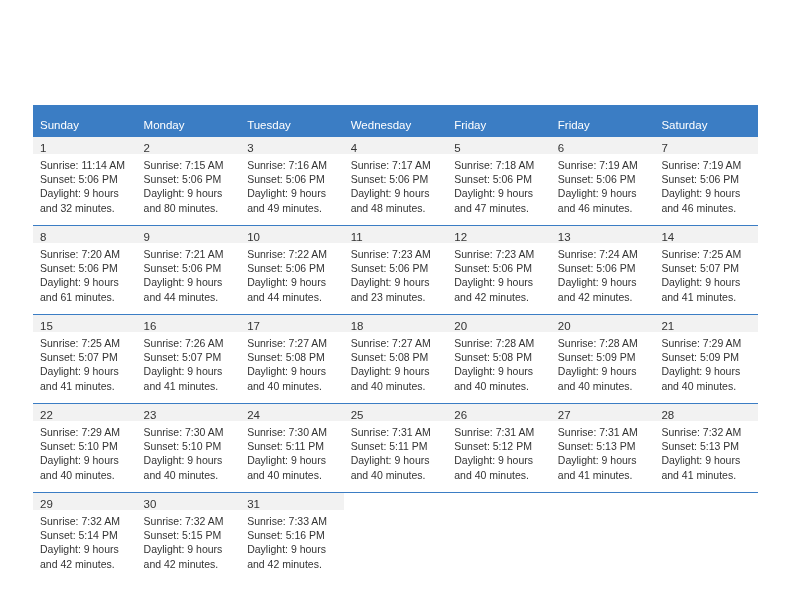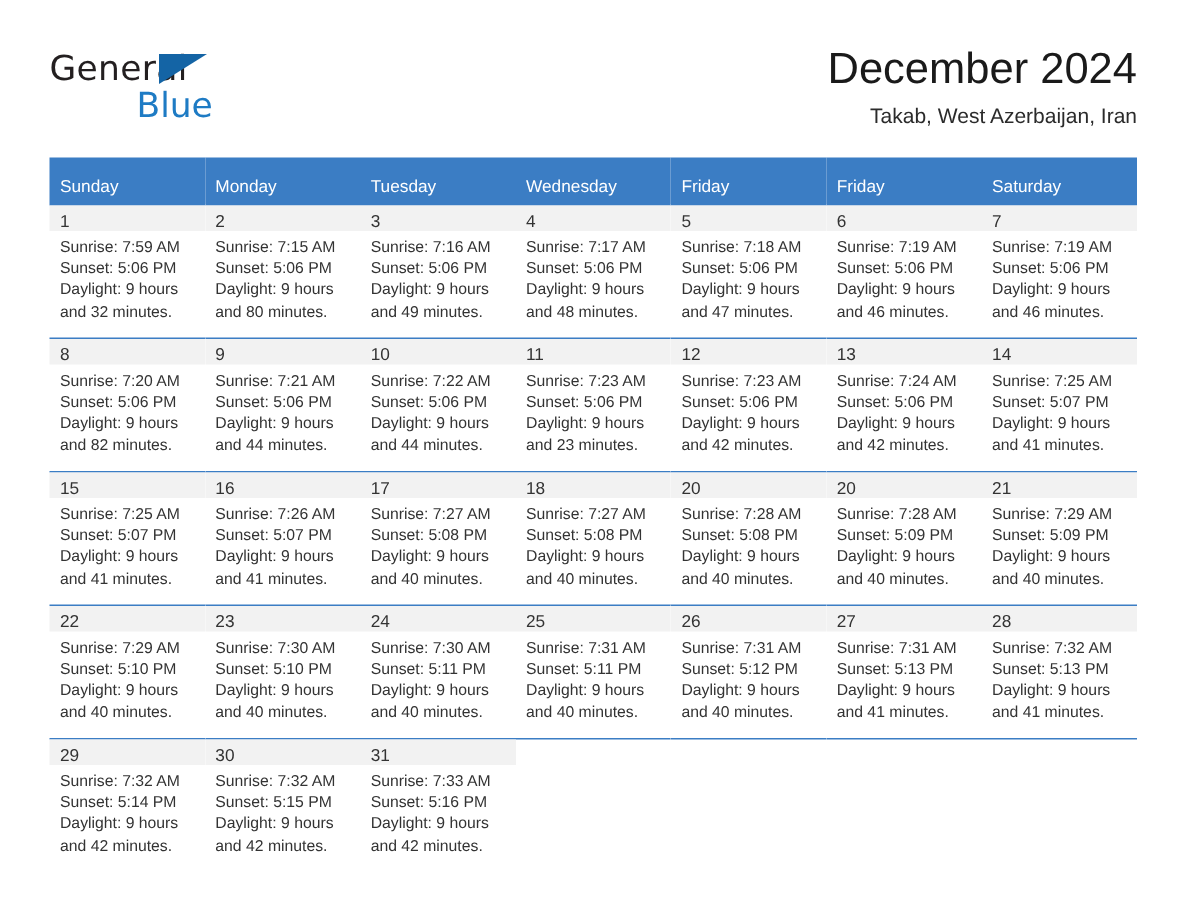--- a/index.html
+++ b/index.html
@@ -141,54 +141,40 @@
     line-height: 14.2px;
     color: #333333;
     white-space: nowrap;
   }
 </style>
 </head>
 <body>
 
 <div class="page">
 
-  <div class="header">
-
-    <div class="brand">
-      <span class="brand-line1">General</span>
-      <span class="brand-tri"></span>
-      <span class="brand-line2">Blue</span>
-    </div>
-
-    <div class="title-block">
-      <div class="cal-title">December 2024</div>
-      <div class="cal-subtitle">Takab, West Azerbaijan, Iran</div>
-    </div>
-
-  </div>
 
   <table class="calendar">
     <thead>
       <tr>
         <th>Sunday</th>
         <th>Monday</th>
         <th>Tuesday</th>
         <th>Wednesday</th>
         <th>Friday</th>
         <th>Friday</th>
         <th>Saturday</th>
       </tr>
     </thead>
     <tbody>
         <tr>
           <td>
             <div class="daycell">
               <div class="daynum-band"><span class="daynum">1</span></div>
               <div class="daybody">
-                <div class="dayline">Sunrise: 7:59 AM</div>
+                <div class="dayline">Sunrise: 11:14 AM</div>
                 <div class="dayline">Sunset: 5:06 PM</div>
                 <div class="dayline">Daylight: 9 hours</div>
                 <div class="dayline">and 32 minutes.</div>
               </div>
             </div>
           </td>
           <td>
             <div class="daycell">
               <div class="daynum-band"><span class="daynum">2</span></div>
               <div class="daybody">
@@ -256,21 +242,21 @@
           </td>
         </tr>
         <tr>
           <td>
             <div class="daycell">
               <div class="daynum-band"><span class="daynum">8</span></div>
               <div class="daybody">
                 <div class="dayline">Sunrise: 7:20 AM</div>
                 <div class="dayline">Sunset: 5:06 PM</div>
                 <div class="dayline">Daylight: 9 hours</div>
-                <div class="dayline">and 82 minutes.</div>
+                <div class="dayline">and 61 minutes.</div>
               </div>
             </div>
           </td>
           <td>
             <div class="daycell">
               <div class="daynum-band"><span class="daynum">9</span></div>
               <div class="daybody">
                 <div class="dayline">Sunrise: 7:21 AM</div>
                 <div class="dayline">Sunset: 5:06 PM</div>
                 <div class="dayline">Daylight: 9 hours</div>

